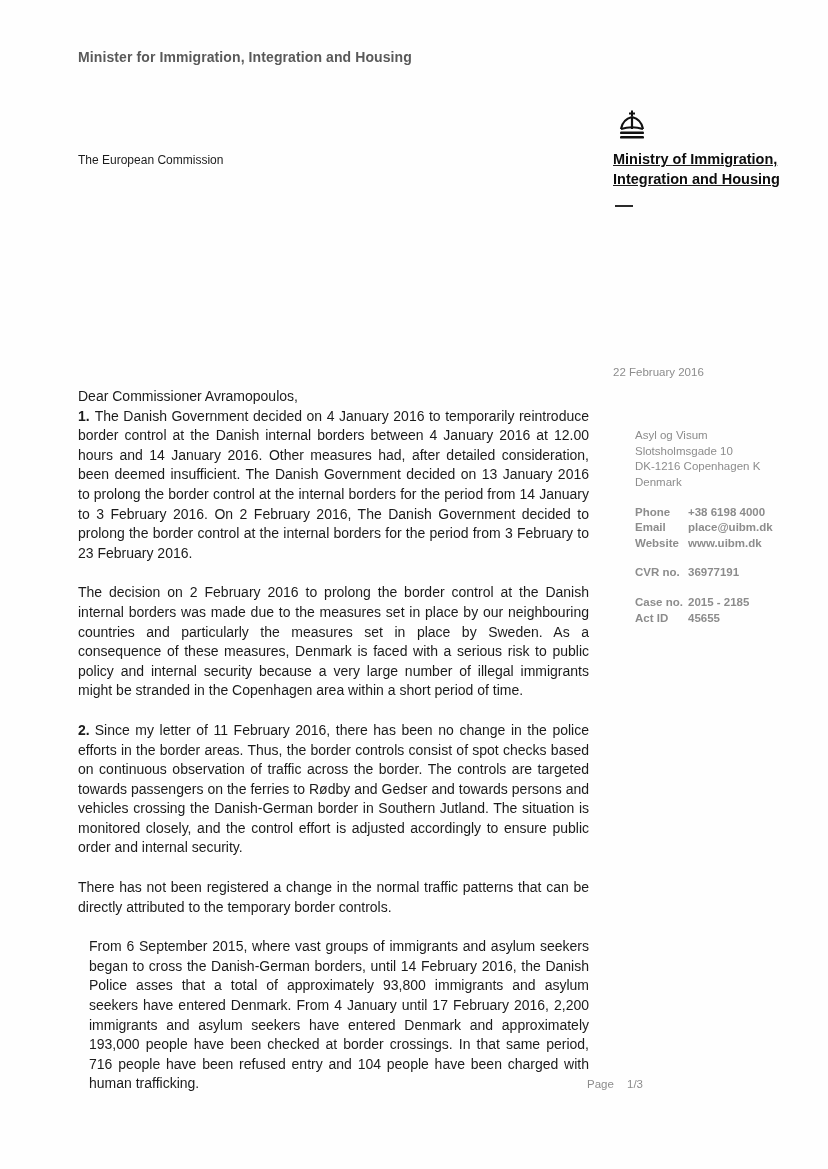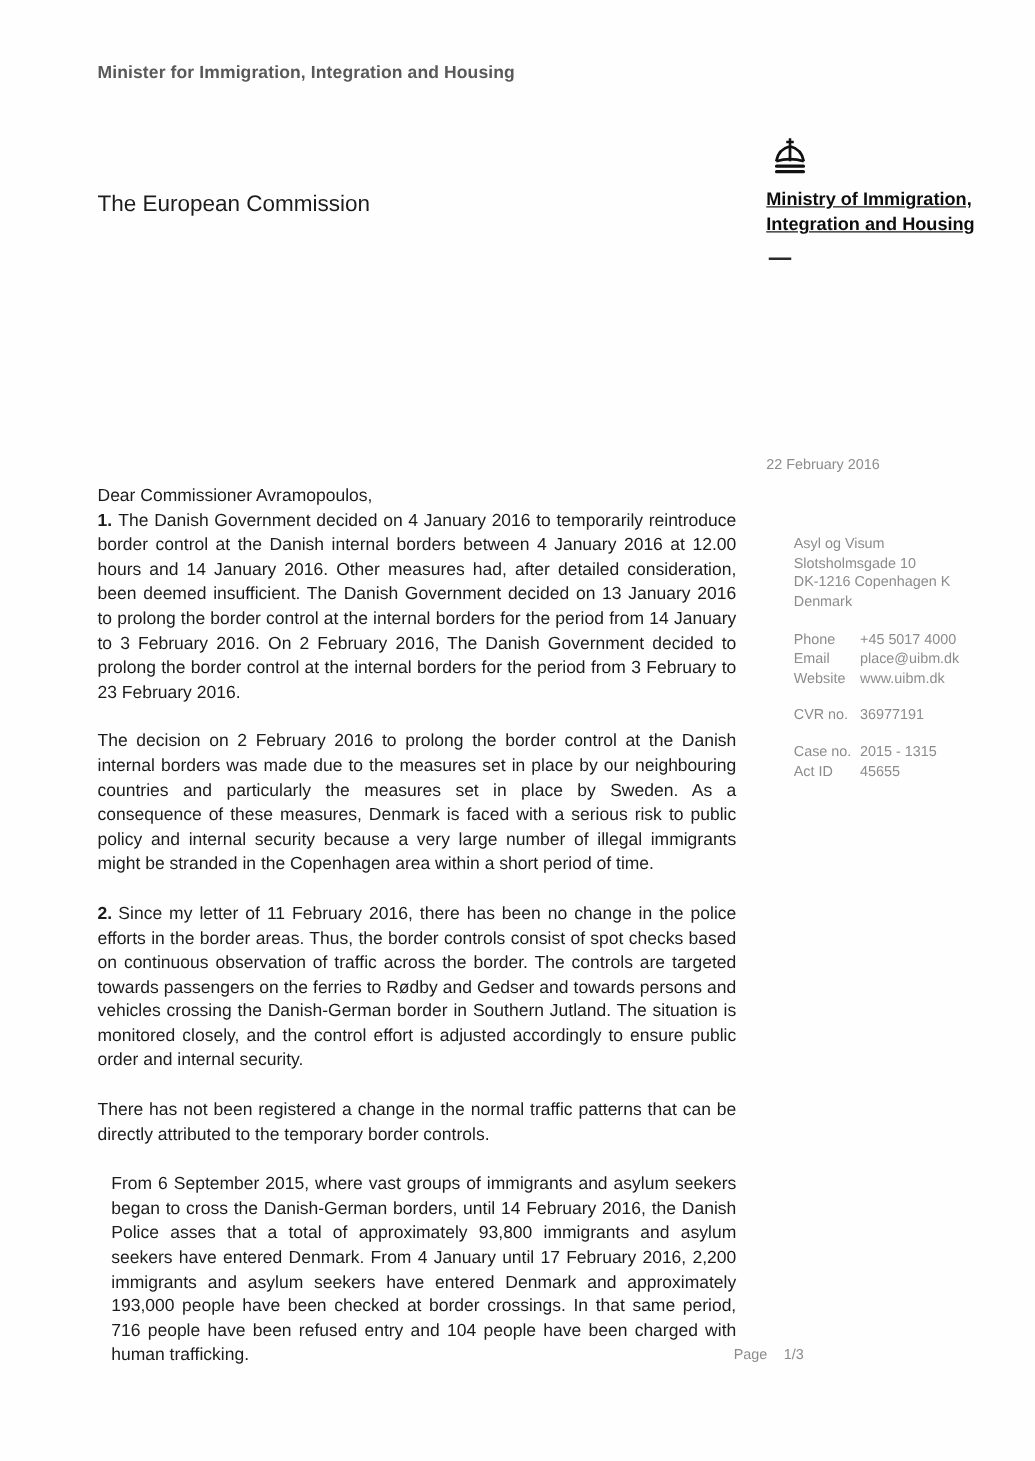--- a/index.html
+++ b/index.html
@@ -22,21 +22,21 @@
     font-size: 14px;
     font-weight: bold;
     color: #595959;
     letter-spacing: 0.1px;
   }
 
   .recipient {
     position: absolute;
     left: 78px;
     top: 153px;
-    font-size: 18px;
+    font-size: 12px;
     color: #1c1c1c;
   }
 
   .ministry-block {
     position: absolute;
     left: 613px;
     top: 110px;
     width: 180px;
     text-decoration: underline;
   }
@@ -65,21 +65,21 @@
   .sidebar {
     position: absolute;
     left: 635px;
     top: 428px;
     width: 185px;
     font-size: 11.5px;
     color: #8c8c8c;
     line-height: 1.36;
   }
   .sidebar .group { margin-bottom: 14px; }
-  .sidebar .row { display: flex; }
+  .sidebar .row { display: flex; font-weight: bold; }
   .sidebar .label { width: 53px; flex: none; }
 
   .body-col {
     position: absolute;
     left: 78px;
     top: 387px;
     width: 511px;
     font-size: 14px;
     line-height: 19.6px;
     color: #1b1b1b;
@@ -136,21 +136,21 @@
     <div class="group">
       <div>Asyl og Visum</div>
       <div>Slotsholmsgade 10</div>
       <div>DK-1216 Copenhagen K</div>
       <div>Denmark</div>
     </div>
 
     <div class="group">
       <div class="row">
         <span class="label">Phone</span>
-        <span>+45 5017 4000</span>
+        <span>+38 6198 4000</span>
       </div>
       <div class="row">
         <span class="label">Email</span>
         <span>place@uibm.dk</span>
       </div>
       <div class="row">
         <span class="label">Website</span>
         <span>www.uibm.dk</span>
       </div>
     </div>
@@ -158,21 +158,21 @@
     <div class="group">
       <div class="row">
         <span class="label">CVR no.</span>
         <span>36977191</span>
       </div>
     </div>
 
     <div class="group">
       <div class="row">
         <span class="label">Case no.</span>
-        <span>2015 - 1315</span>
+        <span>2015 - 2185</span>
       </div>
       <div class="row">
         <span class="label">Act ID</span>
         <span>45655</span>
       </div>
     </div>
   </div>
 
   <div class="body-col">
     <p class="salutation">Dear Commissioner Avramopoulos,</p>

